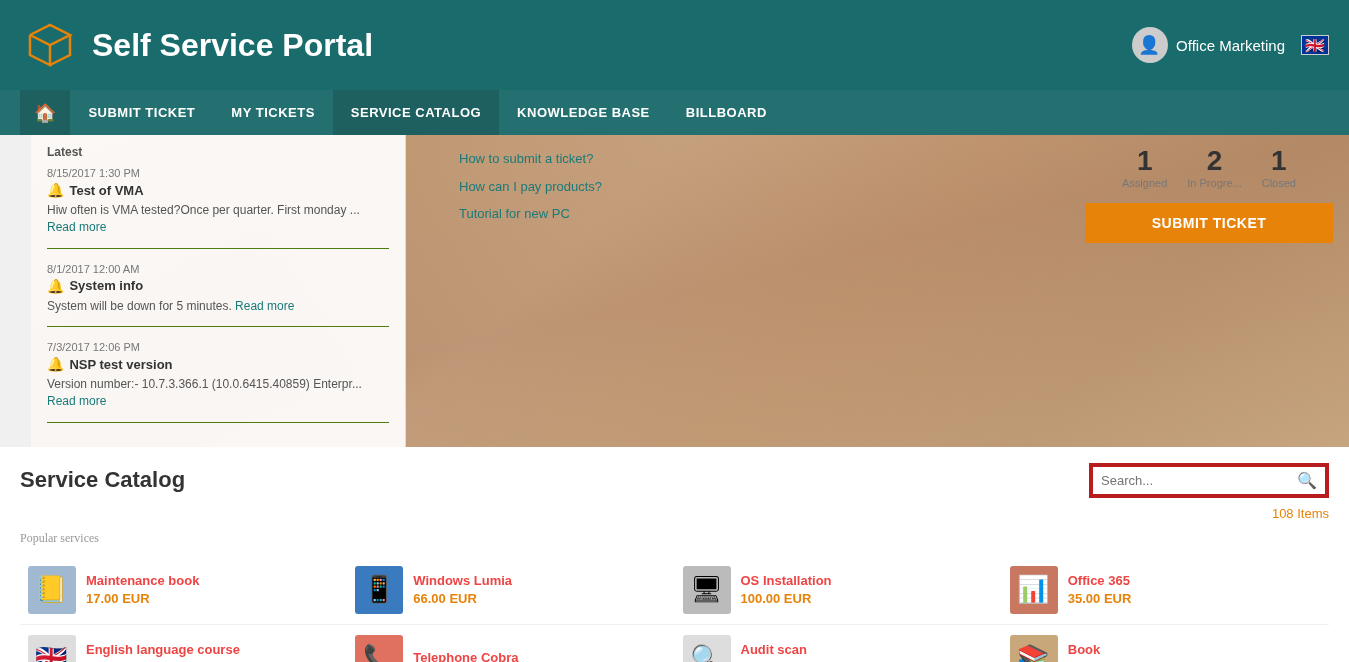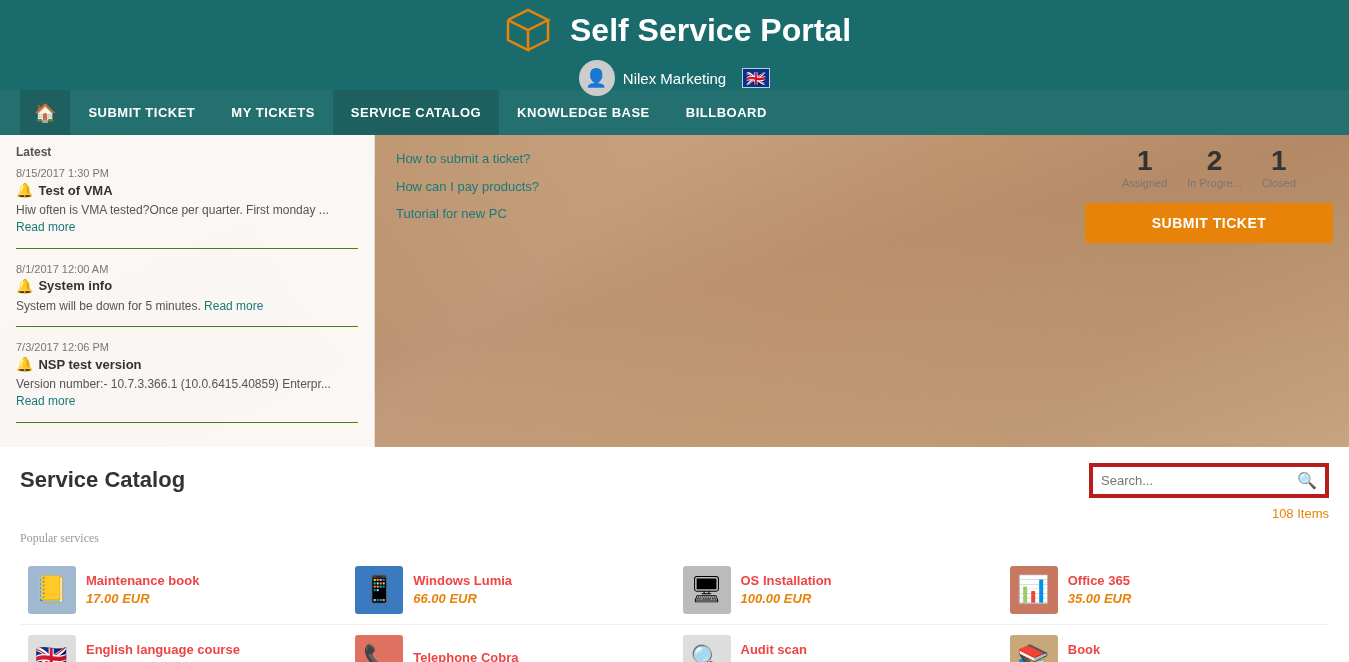--- a/index.html
+++ b/index.html
@@ -6,21 +6,20 @@
     body { font-family: Arial, sans-serif; font-size: 13px; background: #f0f0f0; }
 
     
     .top-header {
       background: #1a6b6b;
       padding: 0 20px;
       height: 90px;
       display: flex;
       align-items: center;
       justify-content: space-between;
-      flex-direction: column;
     }
     .logo-area {
       display: flex;
       align-items: center;
       gap: 12px;
     }
     .logo-icon {
       width: 60px;
       height: 60px;
     }
@@ -201,25 +200,25 @@
       font-size: 14px;
       font-weight: bold;
       cursor: pointer;
       width: 100%;
       letter-spacing: 0.5px;
     }
 
     
     .kb-section {
       position: absolute;
-      left: 375px;
+      left: 396px;
       top: 0;
       right: 280px;
       z-index: 1;
-      padding: 14px 21px;
+      padding: 14px 32px;
       background: rgba(255,255,255,0.0);
     }
     .kb-columns {
       display: flex;
       gap: 40px;
     }
     .kb-col a {
       display: block;
       color: #1a7a7a;
       text-decoration: none;
@@ -309,47 +308,47 @@
     .service-info .name {
       font-size: 13px;
       font-weight: bold;
       color: #ef4444;
       margin-bottom: 3px;
     }
     .service-info .price {
       font-size: 13px;
       color: #e8830a;
       font-weight: bold;
-      font-style: italic;
     }
 
     
     .content-wrapper {
       position: relative;
       background: linear-gradient(to bottom right, #c9a07a, #b08060, #c8a882);
       min-height: 280px;
+      margin-left: 31px;
     }
   </style>
 </head>
 <body>
 
 <header class="top-header">
   <div class="logo-area">
 
     <svg class="logo-icon" viewBox="0 0 60 60" fill="none" xmlns="http://www.w3.org/2000/svg">
       <polyline points="10,20 30,10 50,20 30,30 10,20" stroke="#e8830a" stroke-width="2.5" fill="none"></polyline>
       <polyline points="10,20 10,40 30,50 30,30" stroke="#e8830a" stroke-width="2.5" fill="none"></polyline>
       <polyline points="50,20 50,40 30,50" stroke="#e8830a" stroke-width="2.5" fill="none"></polyline>
     </svg>
     <span class="logo-title">Self Service Portal</span>
   </div>
   <div class="header-right">
     <div class="user-info">
       <div class="user-avatar">👤</div>
-      <span>Nilex Marketing</span>
+      <span>Office Marketing</span>
     </div>
     <span class="flag-icon">🇬🇧</span>
   </div>
 </header>
 
 <nav class="main-nav">
   <div class="nav-home">🏠</div>
   <a class="nav-item">SUBMIT TICKET</a>
   <a class="nav-item">MY TICKETS</a>
   <a class="nav-item active">SERVICE CATALOG</a>

